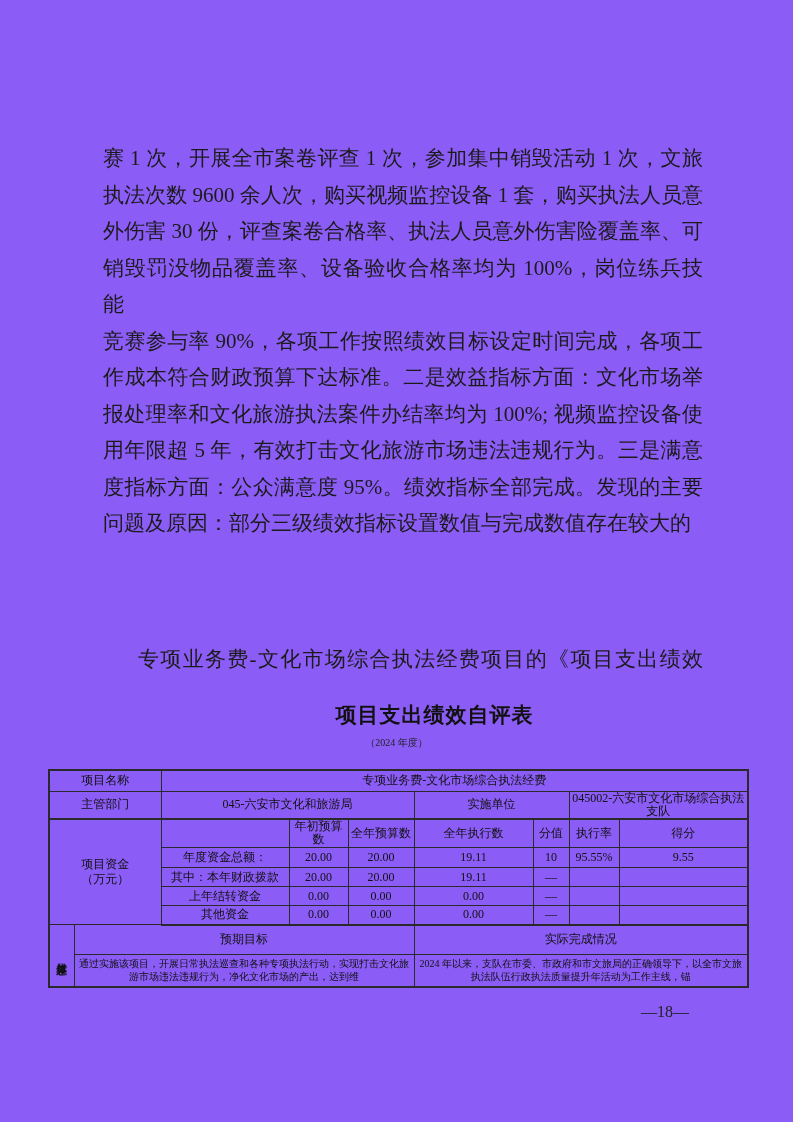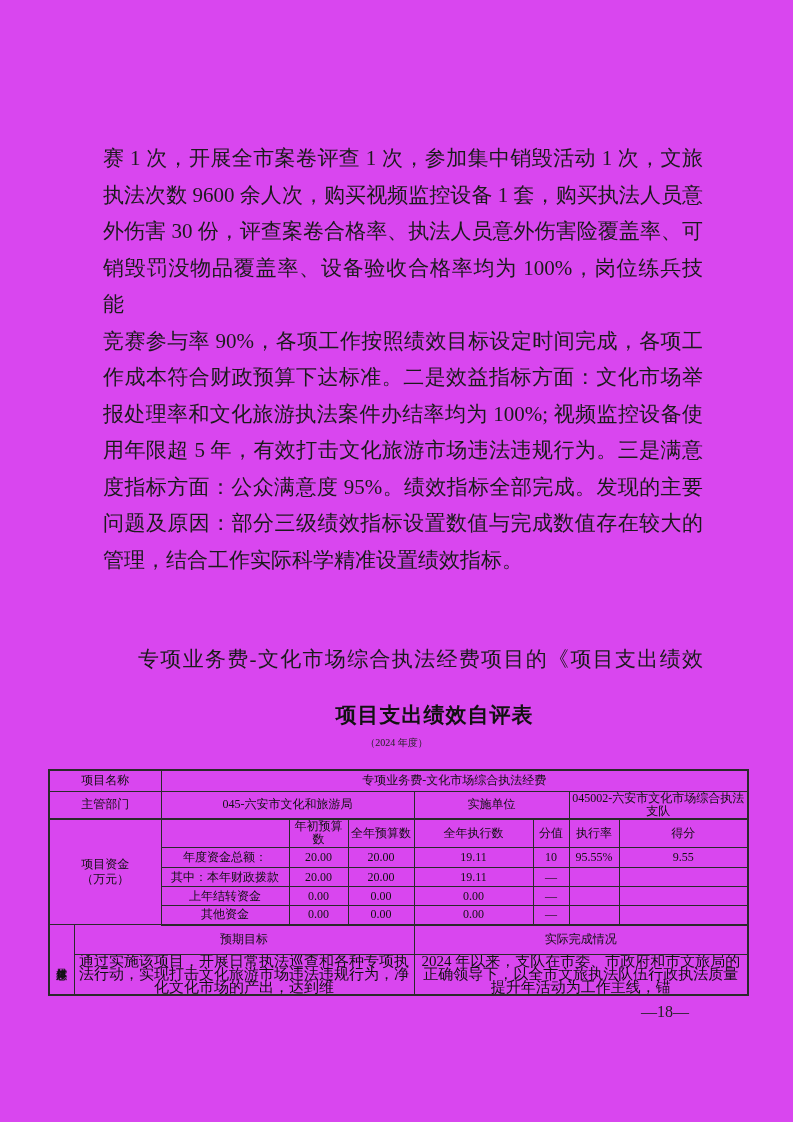--- a/index.html
+++ b/index.html
@@ -1,19 +1,19 @@
 <!DOCTYPE html>
 <html><head>
 <meta charset="utf-8">
 <style>
   html,body { margin:0; padding:0; background:#e8e8e8; }
   .page {
     position:relative;
     width:793px; height:1122px;
-    background:#d946ef;
+    background:#8b5cf6;
     margin:0 auto;
     overflow:hidden;
     font-family:"Liberation Serif","DejaVu Serif",serif;
     color:#1b1b1b;
   }
 
   
   .body-para {
     position:absolute; left:103px; width:600px; top:140px;
     font-size:21px; line-height:36.5px;
@@ -57,21 +57,21 @@
     padding:0 2px;
     font-weight:normal;
     text-align:center; vertical-align:middle;
     overflow:hidden;
     line-height:13px;
   }
   tr.sep-below td, tr.sep-below th { border-bottom-width:2px;text-align:center; }
   td.left-label { text-align:left; padding-left:3px; }
   td.goal-text {
     text-align:justify; vertical-align:top;
-    font-size:15px; line-height:15px; padding:1px 5px;
+    font-size:10px; line-height:15px; padding:1px 5px;
   }
   .fund-label-line { display:block; line-height:15px; }
   .vgoal {
     writing-mode:vertical-rl;
     height:57px; line-height:12px; font-size:11px;
     margin:0 auto; text-align:center; letter-spacing:0;
   }
   td.vgoal-cell { padding:0; }
 
   
@@ -101,21 +101,20 @@
 
       <div class="line">报处理率和文化旅游执法案件办结率均为 100%; 视频监控设备使</div>
 
       <div class="line">用年限超 5 年，有效打击文化旅游市场违法违规行为。三是满意</div>
 
       <div class="line">度指标方面：公众满意度 95%。绩效指标全部完成。发现的主要</div>
 
       <div class="line">问题及原因：部分三级绩效指标设置数值与完成数值存在较大的</div>
 
 
-      <div class="line">管理，结合工作实际科学精准设置绩效指标。</div>
     </div>
 
   <div class="closing-para">
     <div class="l1">专项业务费-文化市场综合执法经费项目的《项目支出绩效</div>
   </div>
 
   <div class="table-title">项目支出绩效自评表</div>
   <div class="table-subtitle">（2024 年度）</div>
 
   <table class="selfeval">

